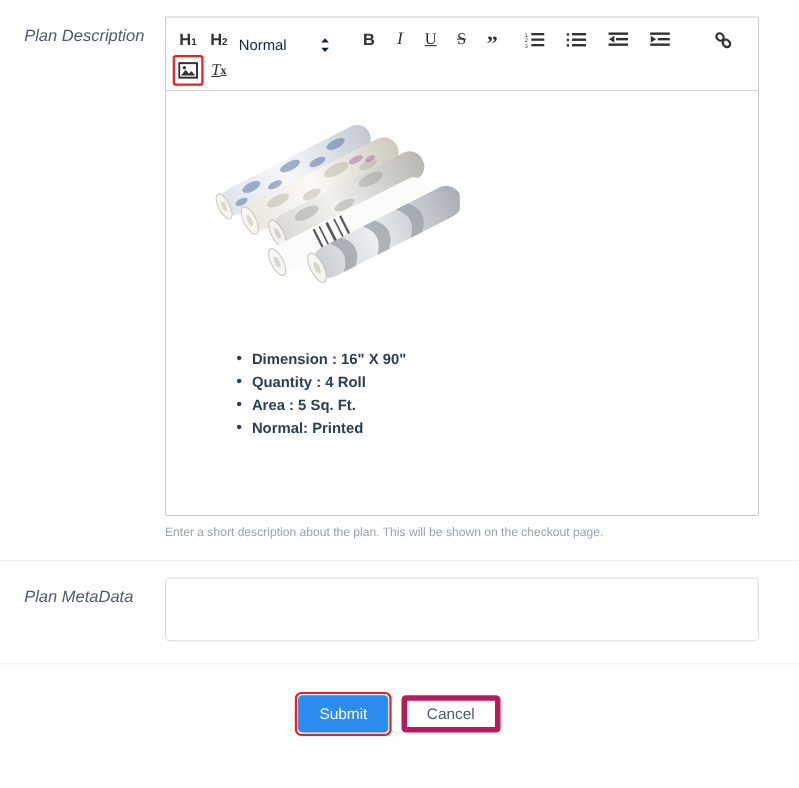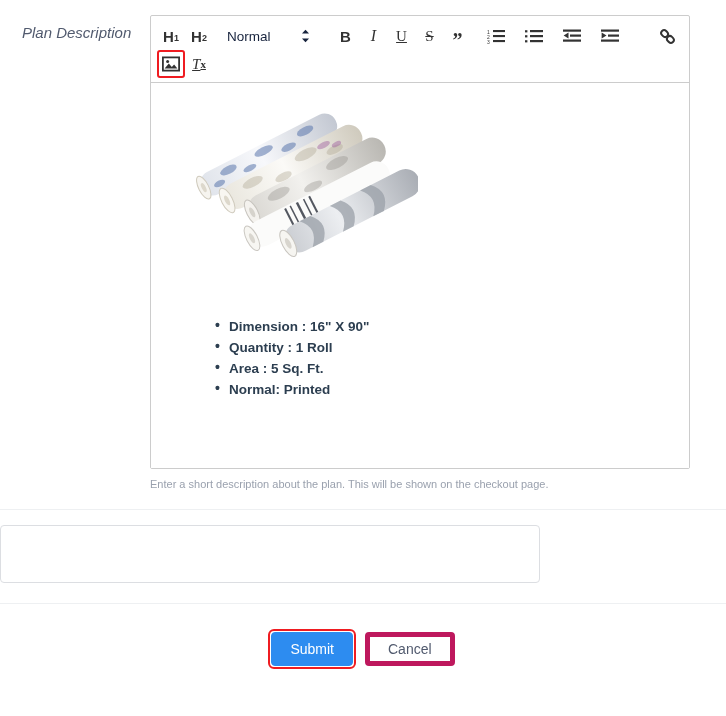--- a/index.html
+++ b/index.html
@@ -95,23 +95,23 @@
   .tb-h sub {
     font-size: 9px;
     font-weight: bold;
     vertical-align: baseline;
     position: relative;
     top: 2px;
   }
 
   .tb-select {
     display: inline-flex;
-    align-items: center;
+    align-items: flex-end;
     height: 24px;
-    margin: 2px 0 2px 14px;
+    margin: 2px 0 2px 4px;
     cursor: pointer;
     color: #17233d;
     font-family: "Liberation Sans", sans-serif;
     font-size: 13.5px;
   }
   .tb-select .sel-label { margin-right: 30px; }
   .tb-select .sel-chev {
     display: inline-flex;
     flex-direction: column;
     line-height: 0;
@@ -460,37 +460,38 @@
                   <path d="M180 120 q14 14 0 29 l12 0 q14 -15 0 -29 z"></path>
                 </g>
                 <ellipse cx="92" cy="134.5" rx="6" ry="14.5" fill="#f6f5f1" stroke="#c8c5bf" stroke-width="1"></ellipse>
                 <ellipse cx="92" cy="134.5" rx="2.4" ry="5.8" fill="#d8d5ce"></ellipse>
               </g>
             </svg>
           </div>
 
           <ul class="doc-list">
             <li>Dimension : 16" X 90"</li>
-            <li>Quantity : 1 Roll</li>
+            <li>Quantity : 4 Roll</li>
             <li>Area : 5 Sq. Ft.</li>
             <li>Normal: Printed</li>
           </ul>
 
         </div>
       </div>
 
       <div class="help-text">Enter a short description about the plan. This will be shown on the checkout page.</div>
 
     </div>
   </div>
 
   <div style="height:16px"></div>
   <hr class="divider">
 
   <div class="form-row">
+    <div class="field-label">Plan MetaData</div>
     <div class="field-control">
       <textarea class="meta-input" placeholder="" style=""></textarea>
     </div>
   </div>
 
   <div style="height:20px"></div>
   <hr class="divider">
 
   <div class="actions">
     <span class="btn-highlight-wrap">

